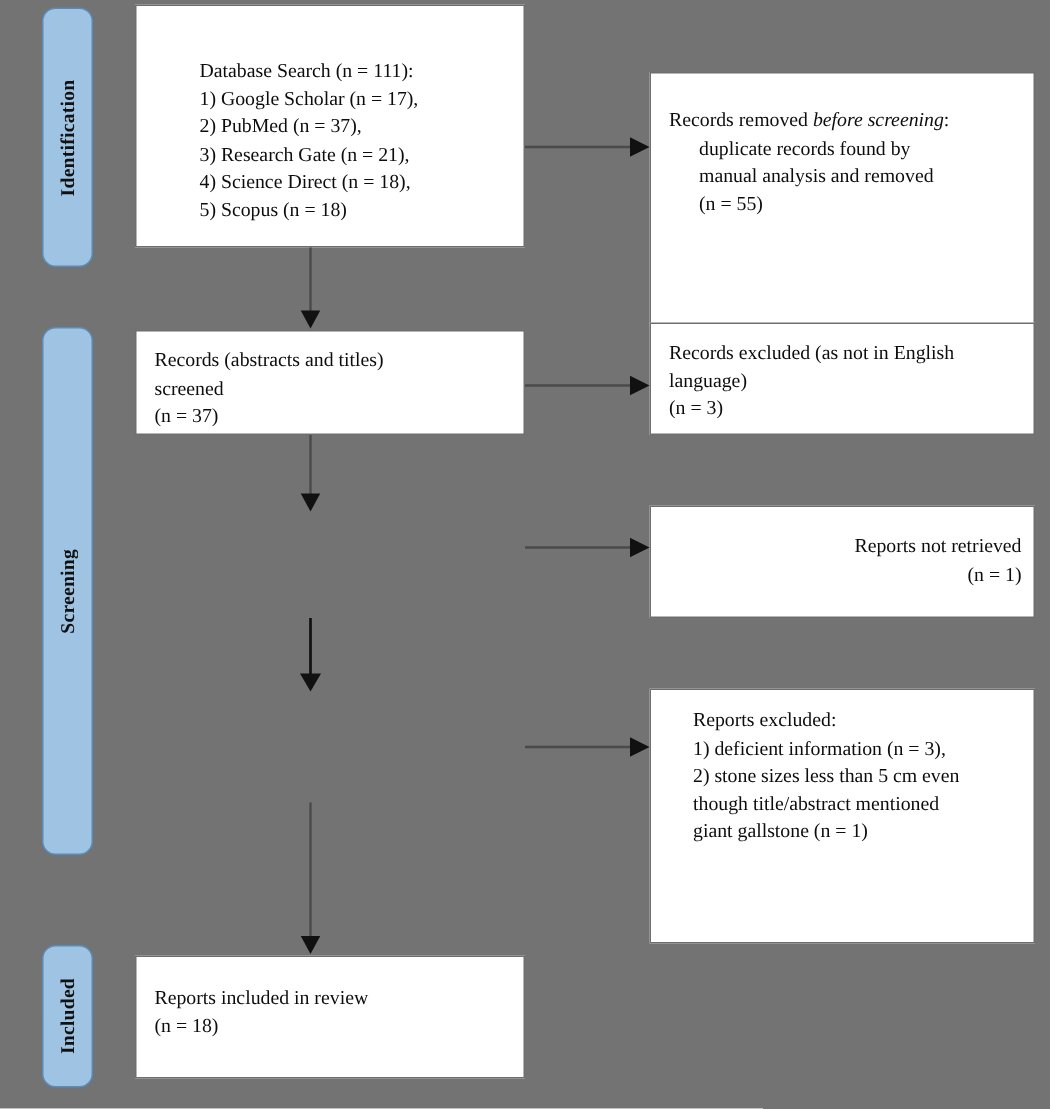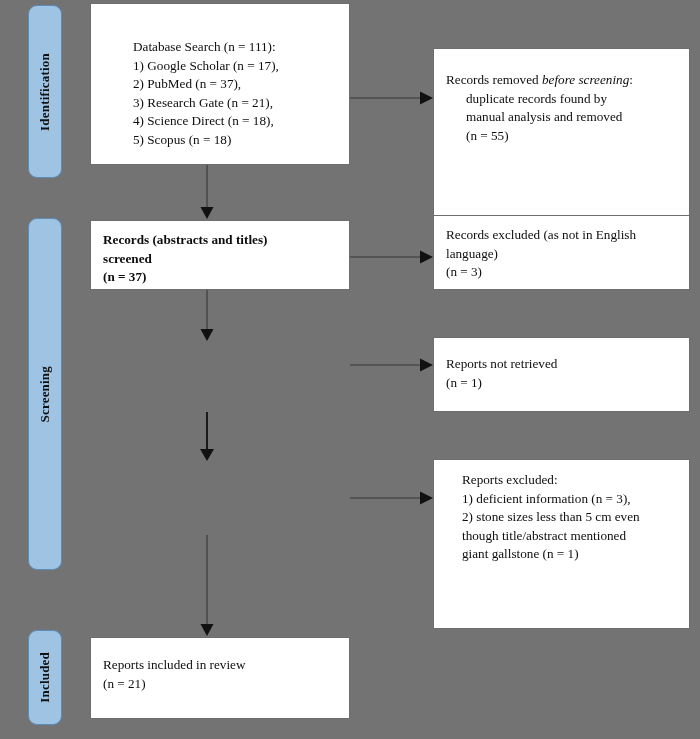--- a/index.html
+++ b/index.html
@@ -108,21 +108,21 @@
     </svg>
   </div>
 
   <div class="connector" style="left:198px; top:165px;">
     <svg width="20" height="55" viewBox="0 0 20 55">
       <line x1="9" y1="0" x2="9" y2="44" stroke="#4a4a4a" stroke-width="1.6"></line>
       <polygon points="2.5,42 9,54 15.5,42" fill="#111111"></polygon>
     </svg>
   </div>
 
-  <div class="flow-box" style="left:90px; top:220px; width:260px; height:70px;font-weight:bold;">
+  <div class="flow-box" style="left:90px; top:220px; width:260px; height:70px;">
     <span class="box-text" style="padding:10px 8px 0 12px;">Records (abstracts and titles)
 screened
 (n = 37)</span>
   </div>
 
   <div class="flow-box" style="left:433px; top:215px; width:257px; height:75px;">
     <span class="box-text" style="padding:10px 8px 0 12px;">Records excluded (as not in English
 language)
 (n = 3)</span>
   </div>
@@ -136,21 +136,21 @@
 
   <div class="connector" style="left:198px; top:290px;">
     <svg width="20" height="52" viewBox="0 0 20 52">
       <line x1="9" y1="0" x2="9" y2="41" stroke="#4a4a4a" stroke-width="1.6"></line>
       <polygon points="2.5,39 9,51 15.5,39" fill="#111111"></polygon>
     </svg>
   </div>
 
 
   <div class="flow-box" style="left:433px; top:337px; width:257px; height:75px;">
-    <span class="box-text" style="padding:17px 8px 0 12px;">Reports not retrieved
+    <span class="box-text" style="padding:17px 8px 0 12px;text-align:right;">Reports not retrieved
 (n = 1)</span>
   </div>
 
   <div class="connector" style="left:350px; top:355px;">
     <svg width="84" height="20" viewBox="0 0 84 20">
       <line x1="0" y1="10" x2="72" y2="10" stroke="#4a4a4a" stroke-width="1.6"></line>
       <polygon points="70,3.5 83,10 70,16.5" fill="#111111"></polygon>
     </svg>
   </div>
 
@@ -179,16 +179,16 @@
 
   <div class="connector" style="left:198px; top:535px;">
     <svg width="20" height="102" viewBox="0 0 20 102">
       <line x1="9" y1="0" x2="9" y2="91" stroke="#4a4a4a" stroke-width="1.6"></line>
       <polygon points="2.5,89 9,101 15.5,89" fill="#111111"></polygon>
     </svg>
   </div>
 
   <div class="flow-box" style="left:90px; top:637px; width:260px; height:82px;">
     <span class="box-text" style="padding:18px 8px 0 12px;">Reports included in review
-(n = 21)</span>
+(n = 18)</span>
   </div>
 
 </div>
 
 </body></html>

